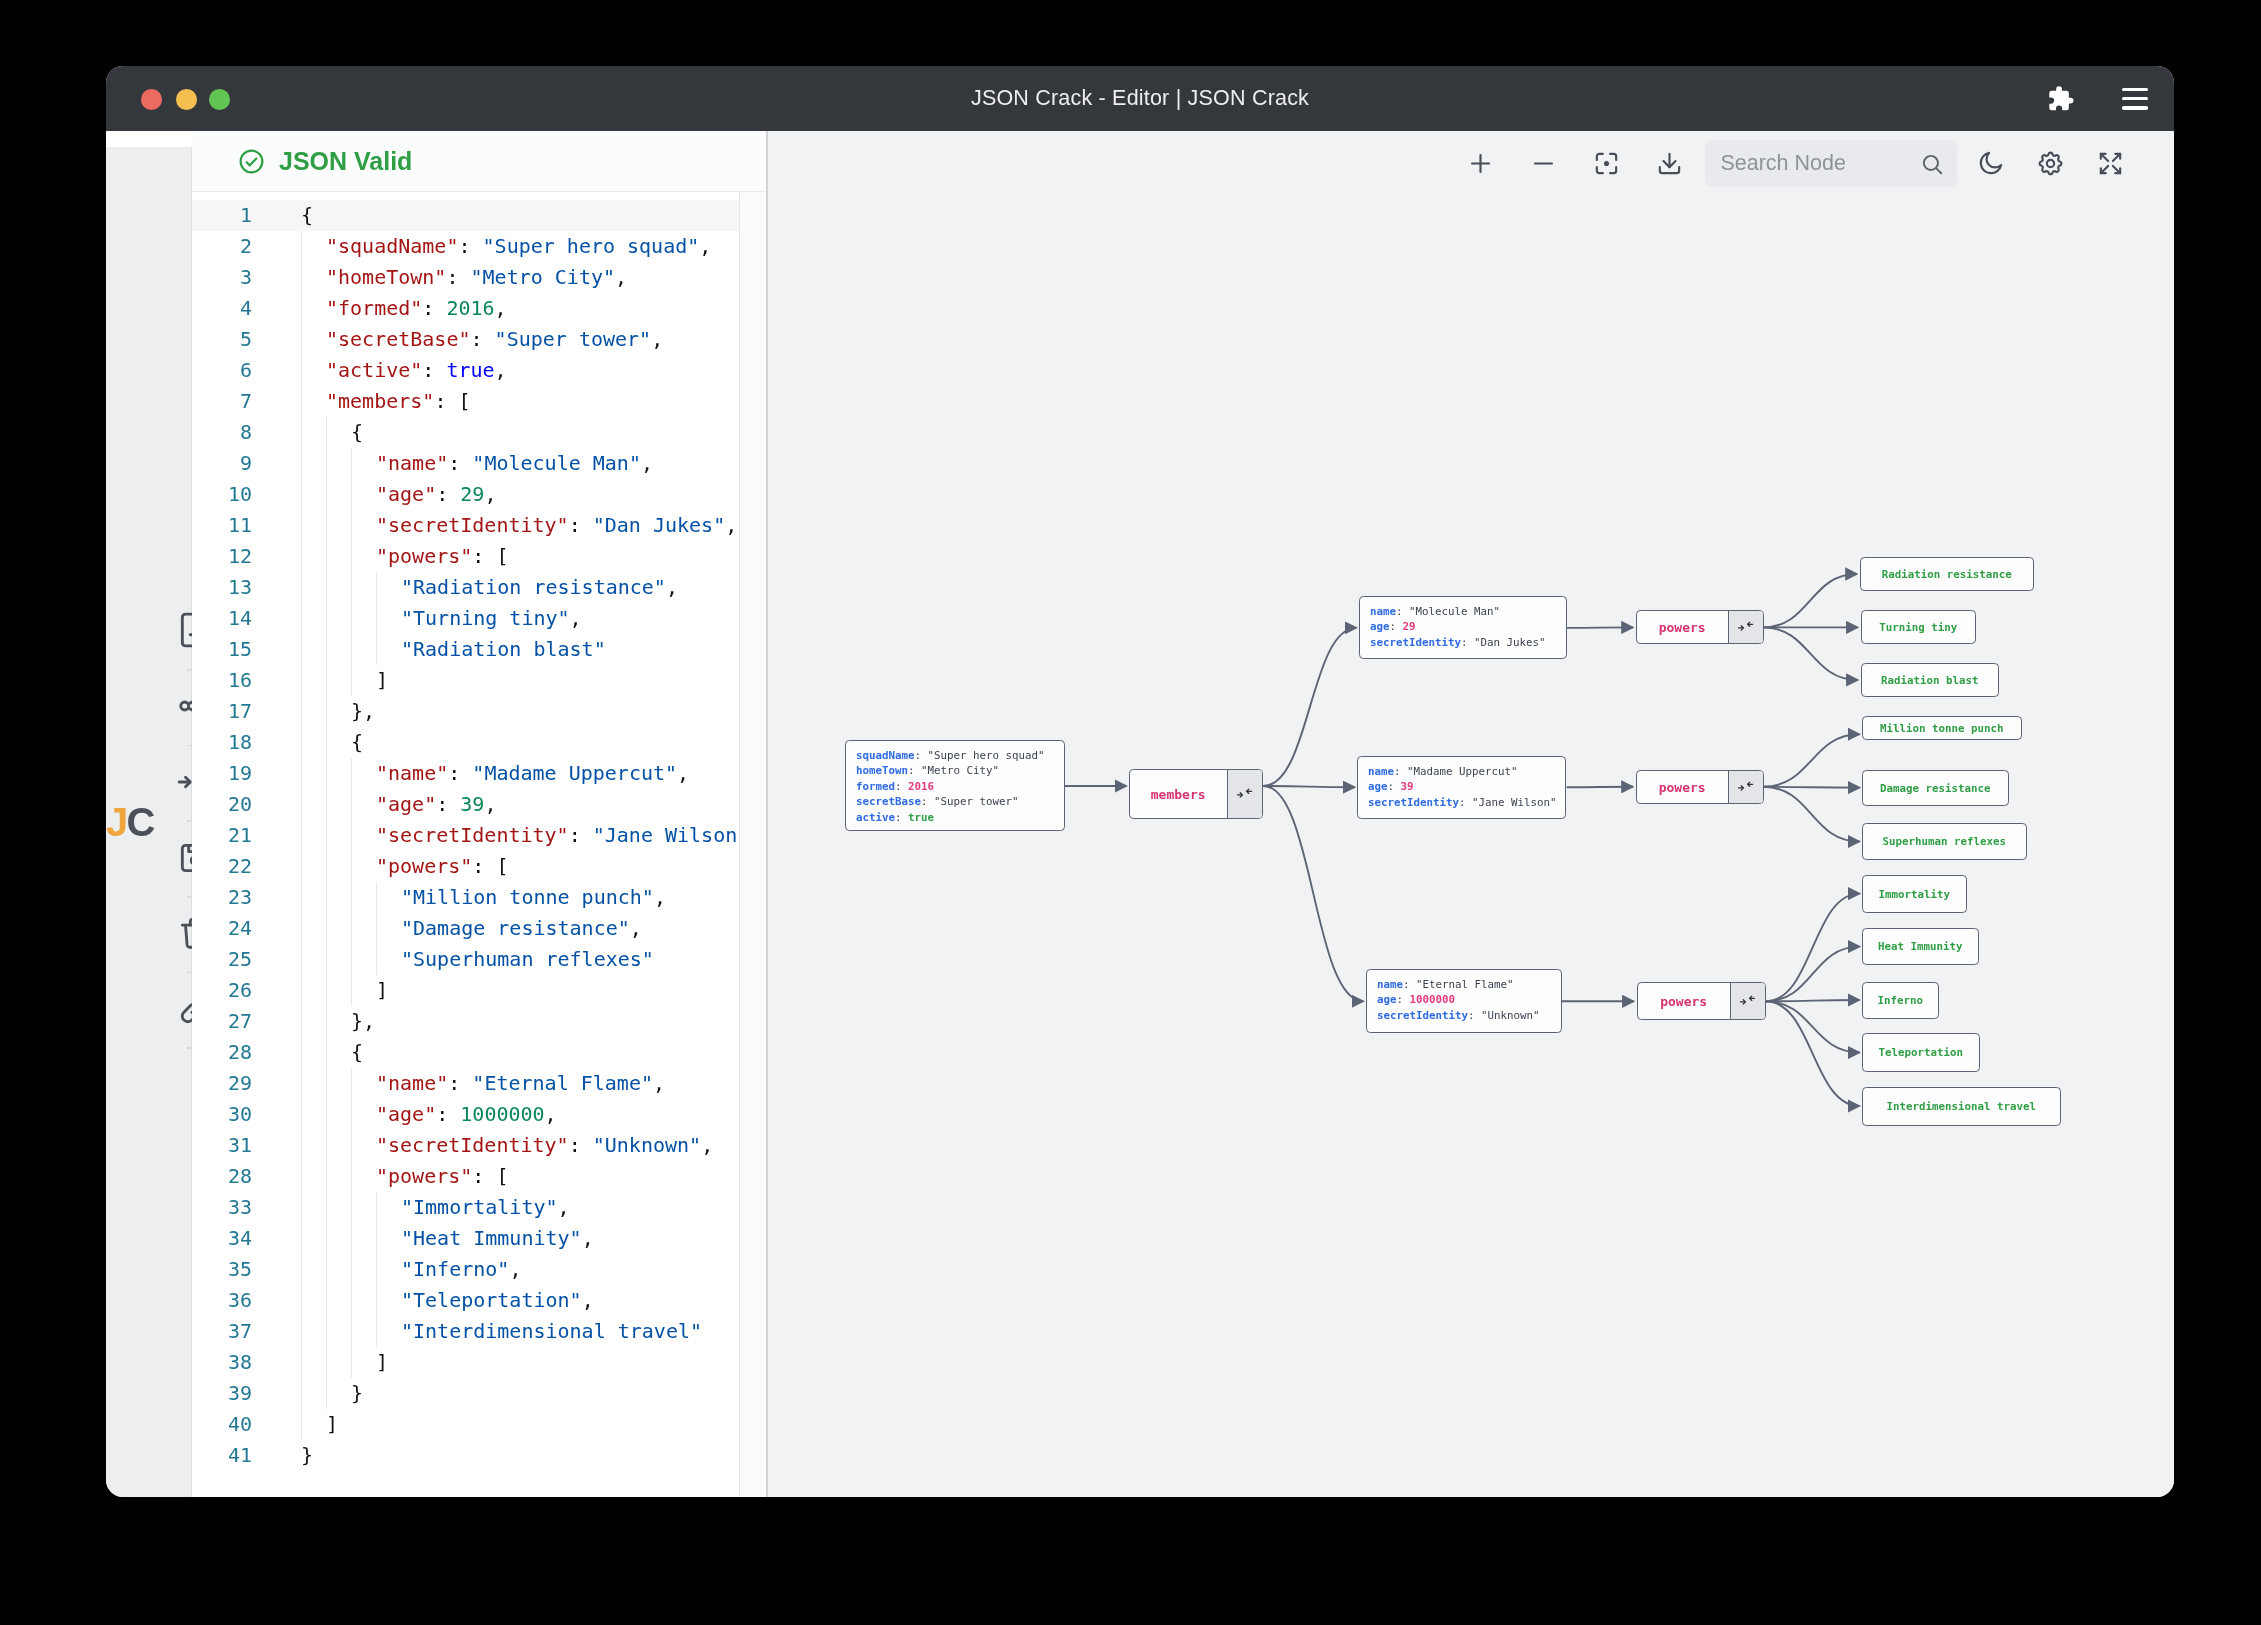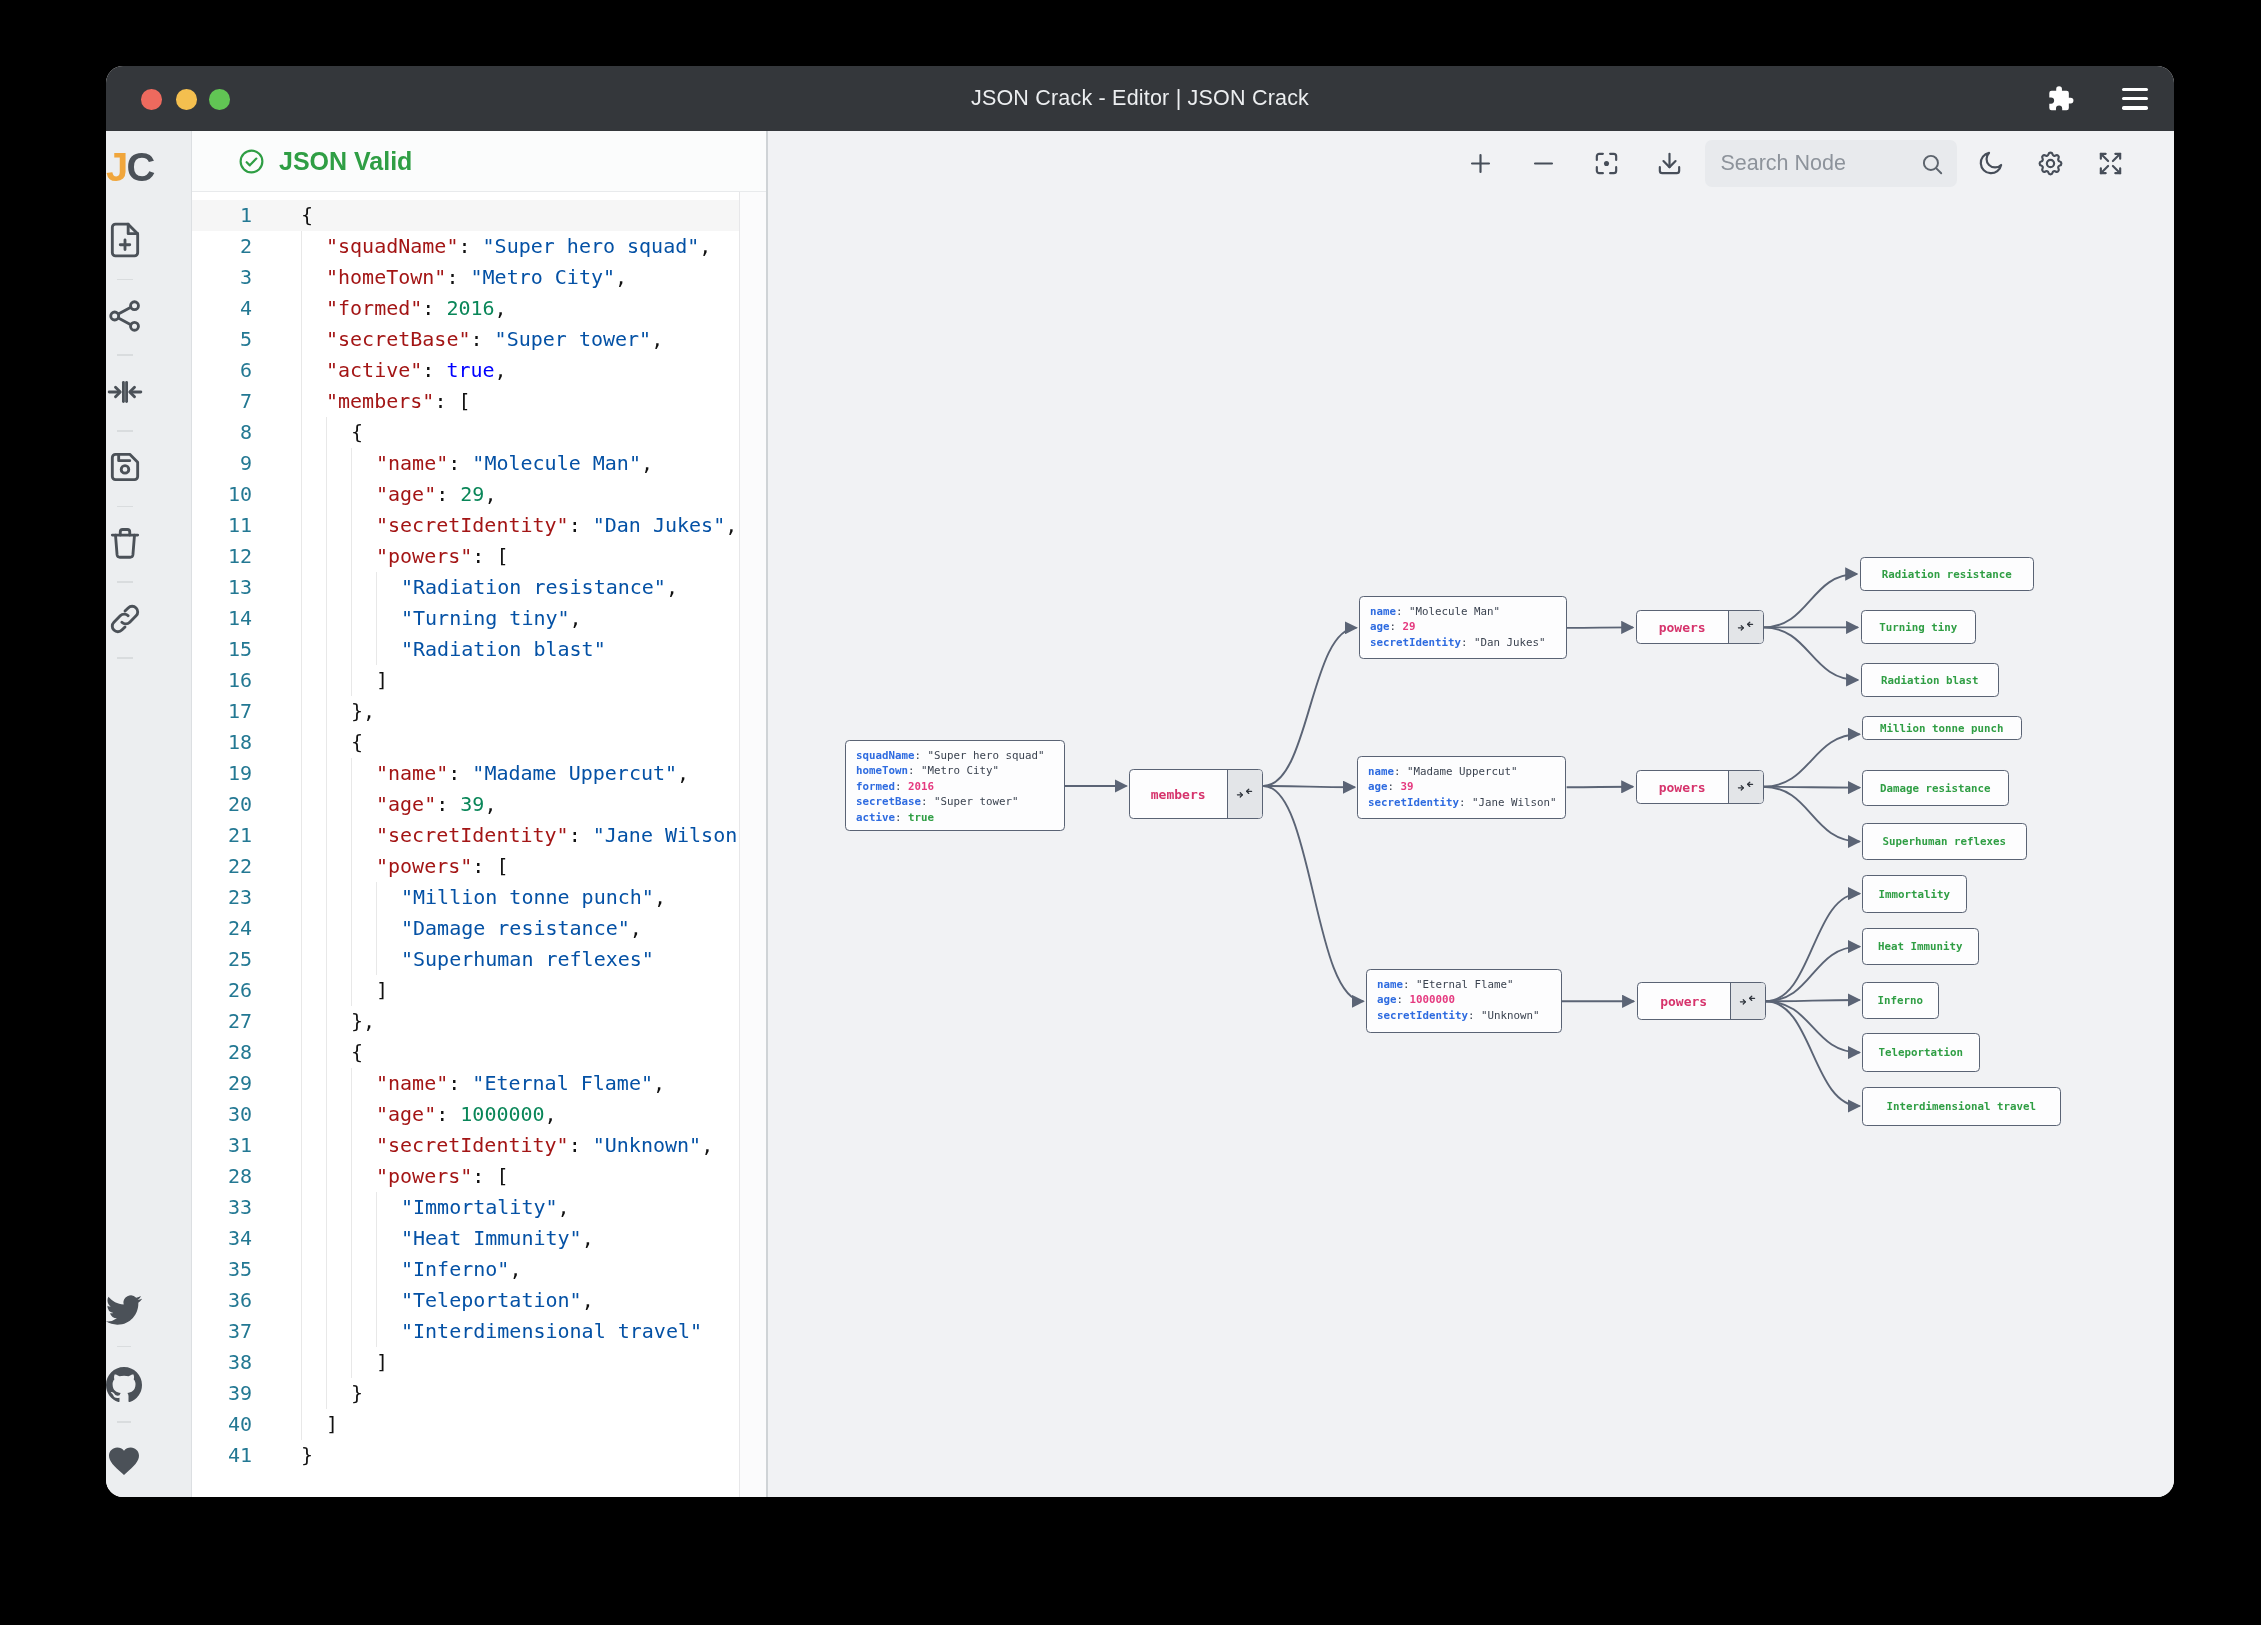--- a/index.html
+++ b/index.html
@@ -14,21 +14,21 @@
   .tl.y{left:70px;background:#f4bf4f;}
   .tl.g{left:103px;background:#61c554;}
   .titlebar .title{color:#eceef0;font-size:21.5px;font-weight:500;letter-spacing:0.2px;}
   .tb-right-ic{position:absolute;top:19px;color:#fff;}
   .puzzle{left:1941px;}
   .hamburger{left:2016px;top:21.5px;display:flex;flex-direction:column;gap:6px;}
   .hamburger i{display:block;width:26px;height:3.4px;background:#fff;border-radius:1.7px;}
   
   .main{flex:1;display:flex;min-height:0;}
   
-  .sidebar{width:85px;background:#eceef0;border-right:0.9px solid #dcdfe2;display:flex;flex-direction:column;align-items:flex-start;}
+  .sidebar{width:85px;background:#eceef0;border-right:0.9px solid #dcdfe2;display:flex;flex-direction:row;align-items:center;margin-top:16px;}
   .sb-cell{height:74px;display:flex;align-items:center;justify-content:center;color:#4b5158;flex:0 0 auto;}
   .sb-cell.logo-cell{height:72px;}
   .sb-div{height:1.7px;background:#d9dcde;margin:0 11.2px;flex:0 0 auto;}
   .sb-bottom{margin-top:auto;display:flex;flex-direction:column;}
   .logo{font-size:40px;font-weight:bold;letter-spacing:-1.7px;}
   .logo .j{color:#f0a63c;}
   .logo .c{color:#4b5158;}
   .sb-cell svg{width:38px;height:38px;}
   
   .editor-col{width:574px;flex:0 0 auto;display:flex;flex-direction:column;background:#fff;}

